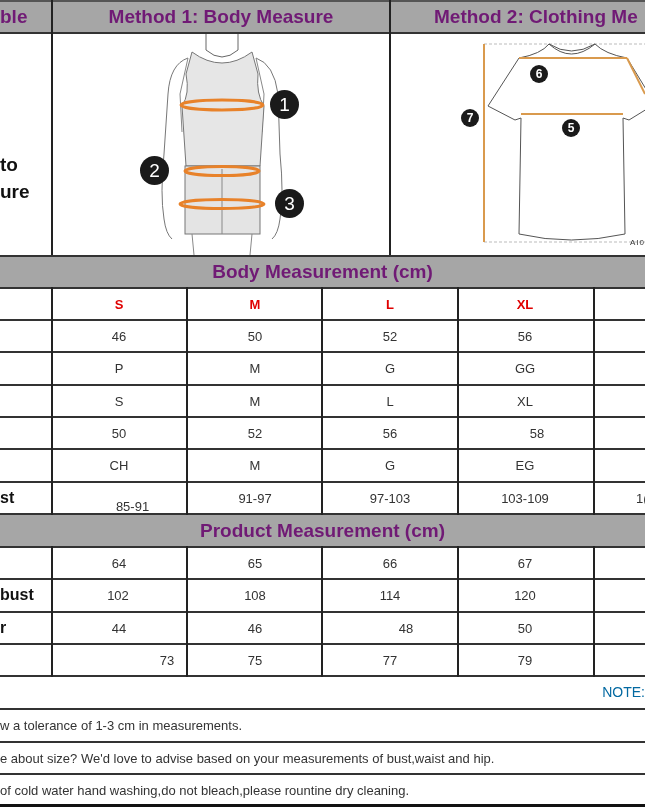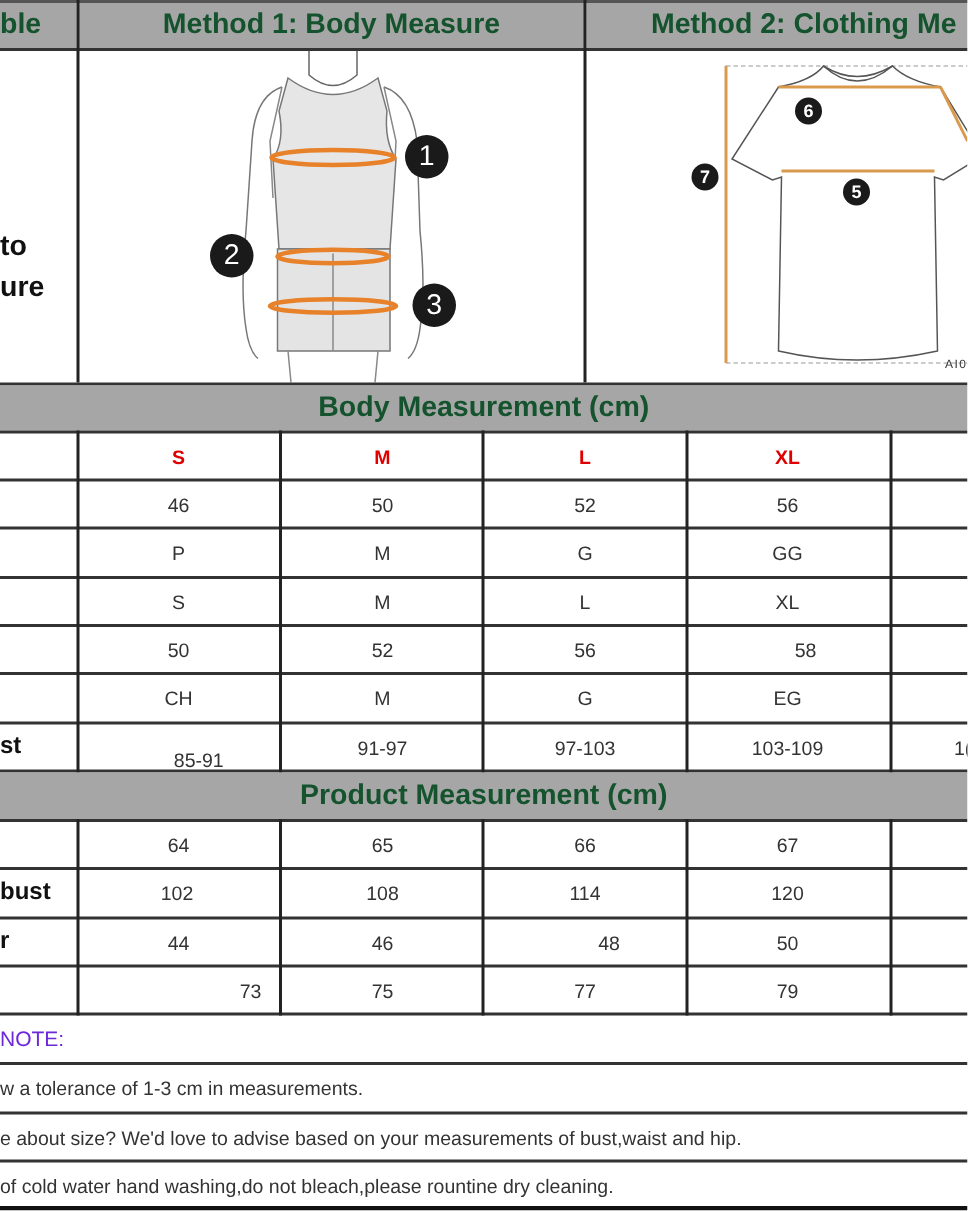--- a/index.html
+++ b/index.html
@@ -1,18 +1,18 @@
 <!DOCTYPE html>
 <html><head>
 <meta charset="utf-8">
 <style>
   html,body{margin:0;padding:0;background:#fff;}
   body{width:645px;height:807px;overflow:hidden;position:relative;font-family:"Liberation Sans",sans-serif;color:#222;}
   .abs{position:absolute;box-sizing:border-box;}
-  .hdr{background:#a6a6a6;font-weight:bold;color:#14532d;font-size:19px;display:flex;align-items:center;justify-content:center;white-space:nowrap;overflow:hidden;}
+  .hdr{background:#a6a6a6;font-weight:bold;color:#701a75;font-size:19px;display:flex;align-items:center;justify-content:center;white-space:nowrap;overflow:hidden;}
   .vl{position:absolute;width:2px;background:#222;}
   .hl{position:absolute;height:2px;background:#333;left:0;width:645px;}
   .cell{position:absolute;display:flex;align-items:center;justify-content:center;font-size:13px;color:#333;white-space:nowrap;}
   .red{color:#e00000;font-weight:bold;}
   .lbl{position:absolute;left:0;font-weight:bold;font-size:16px;color:#111;display:flex;align-items:center;white-space:nowrap;}
   .note{position:absolute;left:0;width:645px;font-size:13px;color:#333;display:flex;align-items:center;white-space:nowrap;}
 </style>
 </head>
 <body>
 
@@ -189,21 +189,21 @@
   <div class="cell" style="left:458px;top:645px;width:134px;height:30px;">79</div>
 </div>
 <div class="hl" style="top:675px;"></div>
 
 <div class="vl" style="left:51px;top:546px;height:131px;"></div>
 <div class="vl" style="left:186px;top:546px;height:131px;"></div>
 <div class="vl" style="left:321px;top:546px;height:131px;"></div>
 <div class="vl" style="left:457px;top:546px;height:131px;"></div>
 <div class="vl" style="left:593px;top:546px;height:131px;"></div>
 
-<div class="note" style="top:677px;height:30px;justify-content:flex-start;color:#6d28d9;font-size:14px;">
+<div class="note" style="top:677px;height:30px;justify-content:flex-end;color:#0369a1;font-size:14px;">
   <span>NOTE:</span>
 </div>
 <div class="hl" style="top:708px;"></div>
 <div class="note" style="top:710px;height:30px;">w a tolerance of 1-3 cm in measurements.</div>
 <div class="hl" style="top:741px;"></div>
 <div class="note" style="top:743px;height:30px;">e about size? We'd love to advise based on your measurements of bust,waist and hip.</div>
 <div class="hl" style="top:773px;"></div>
 <div class="note" style="top:775px;height:30px;"> of cold water hand washing,do not bleach,please rountine dry cleaning.</div>
 <div class="hl" style="top:804px;height:3px;background:#111;"></div>
 

